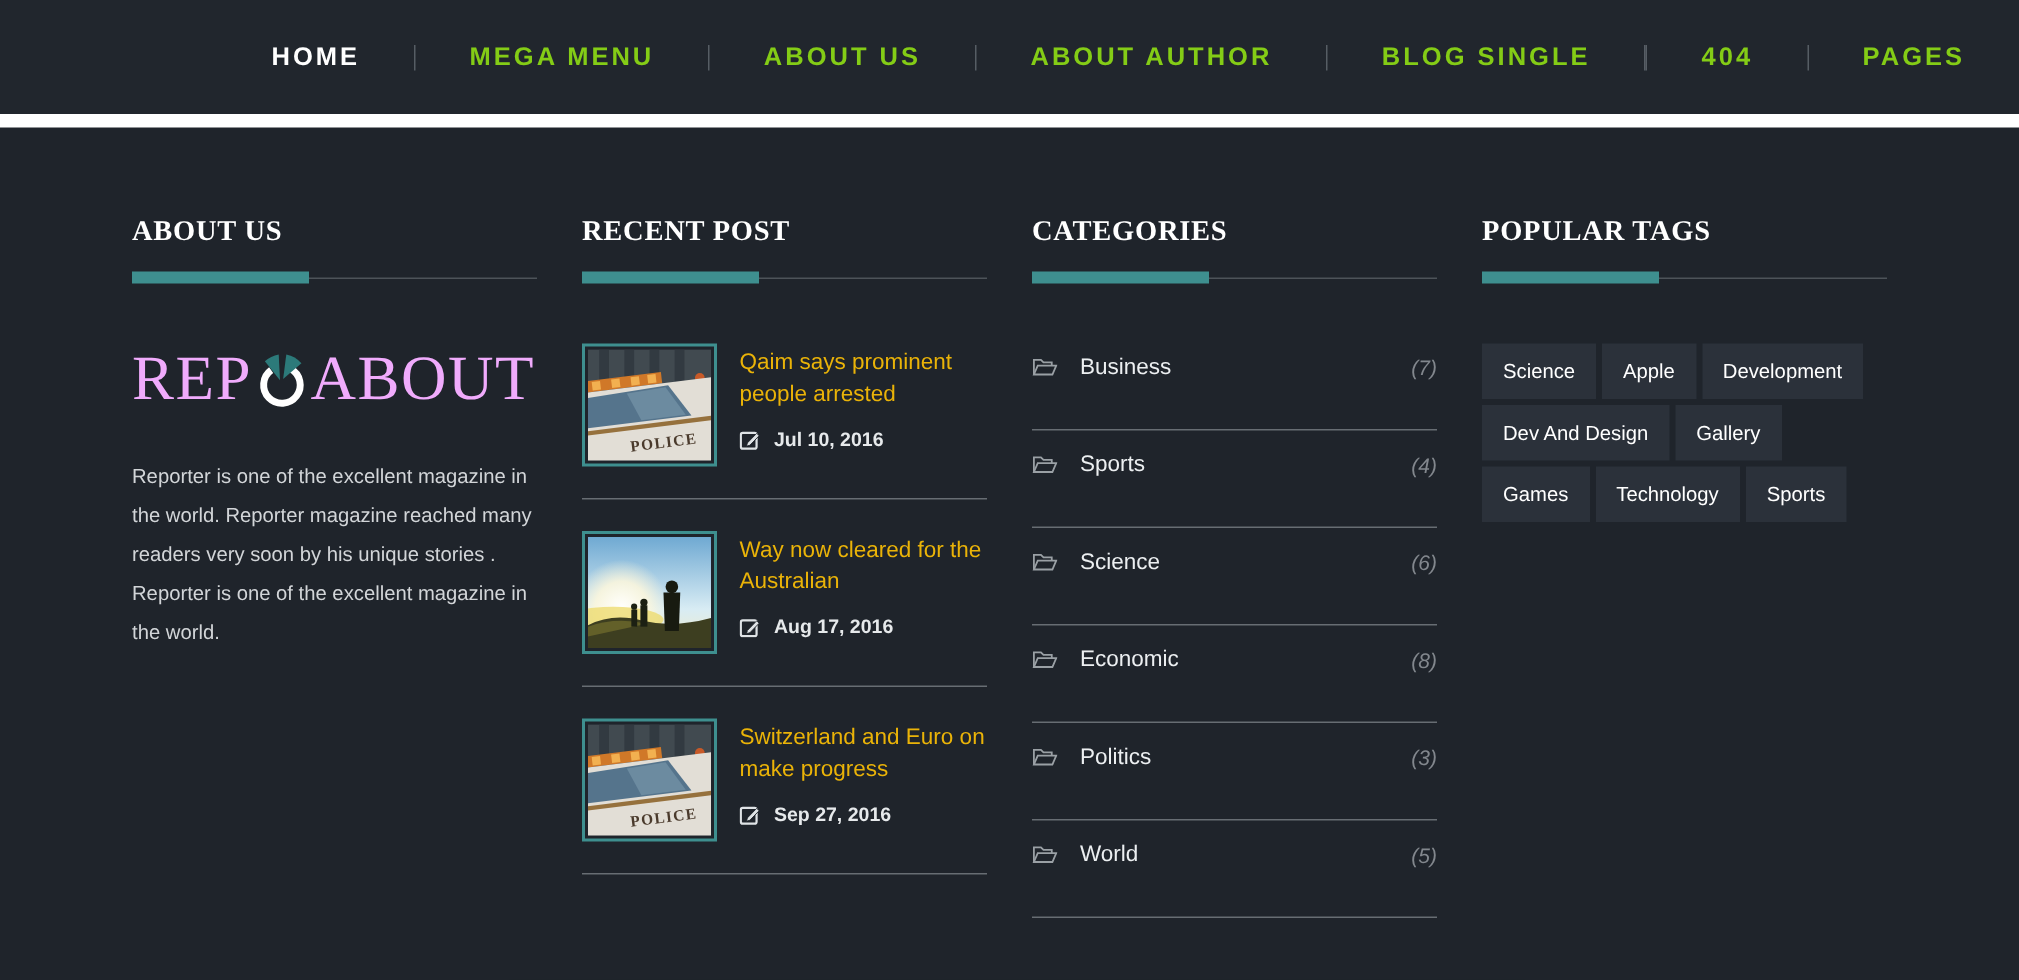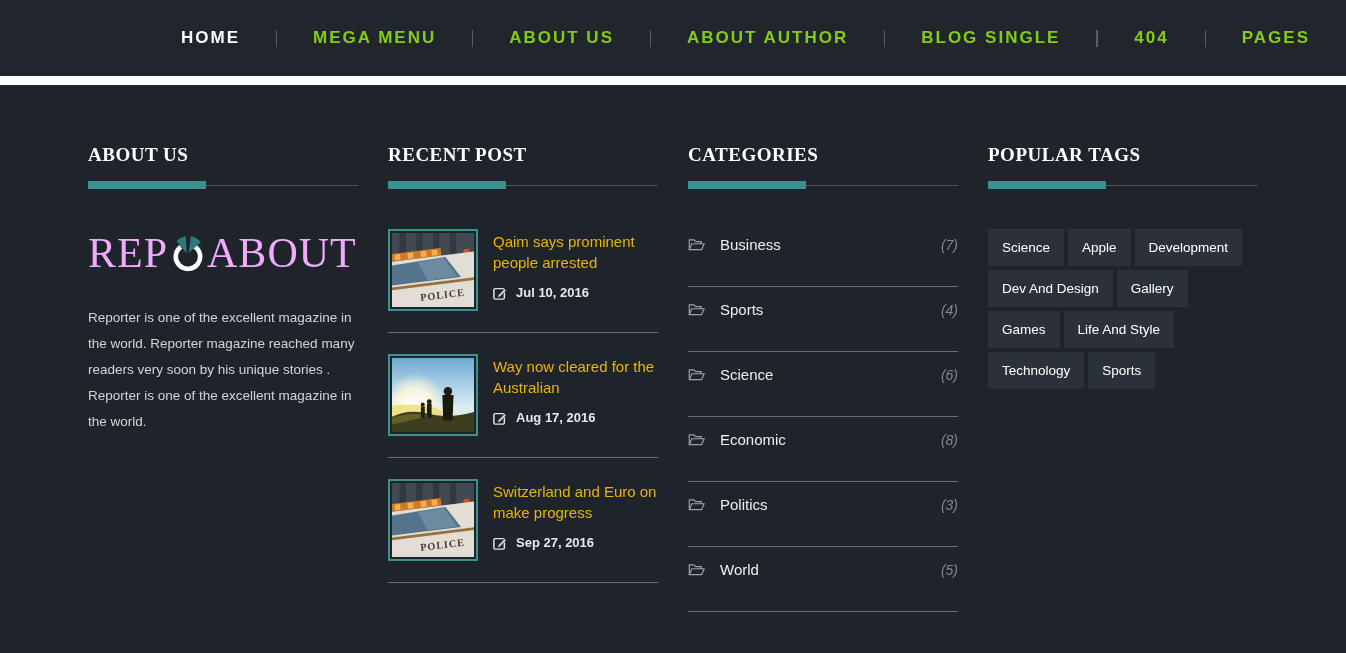--- a/index.html
+++ b/index.html
@@ -402,20 +402,19 @@
         <span class="full"></span>
           <span class="accent"></span>
       </div>
       <div class="tags">
         <span class="tag">Science</span>
         <span class="tag">Apple</span>
         <span class="tag">Development</span>
         <span class="tag">Dev And Design</span>
         <span class="tag">Gallery</span>
         <span class="tag">Games</span>
-        <span class="tag">Life And Style</span>
         <span class="tag">Technology</span>
         <span class="tag">Sports</span>
       </div>
     </div>
 
   </div>
 </footer>
 
 </body></html>

